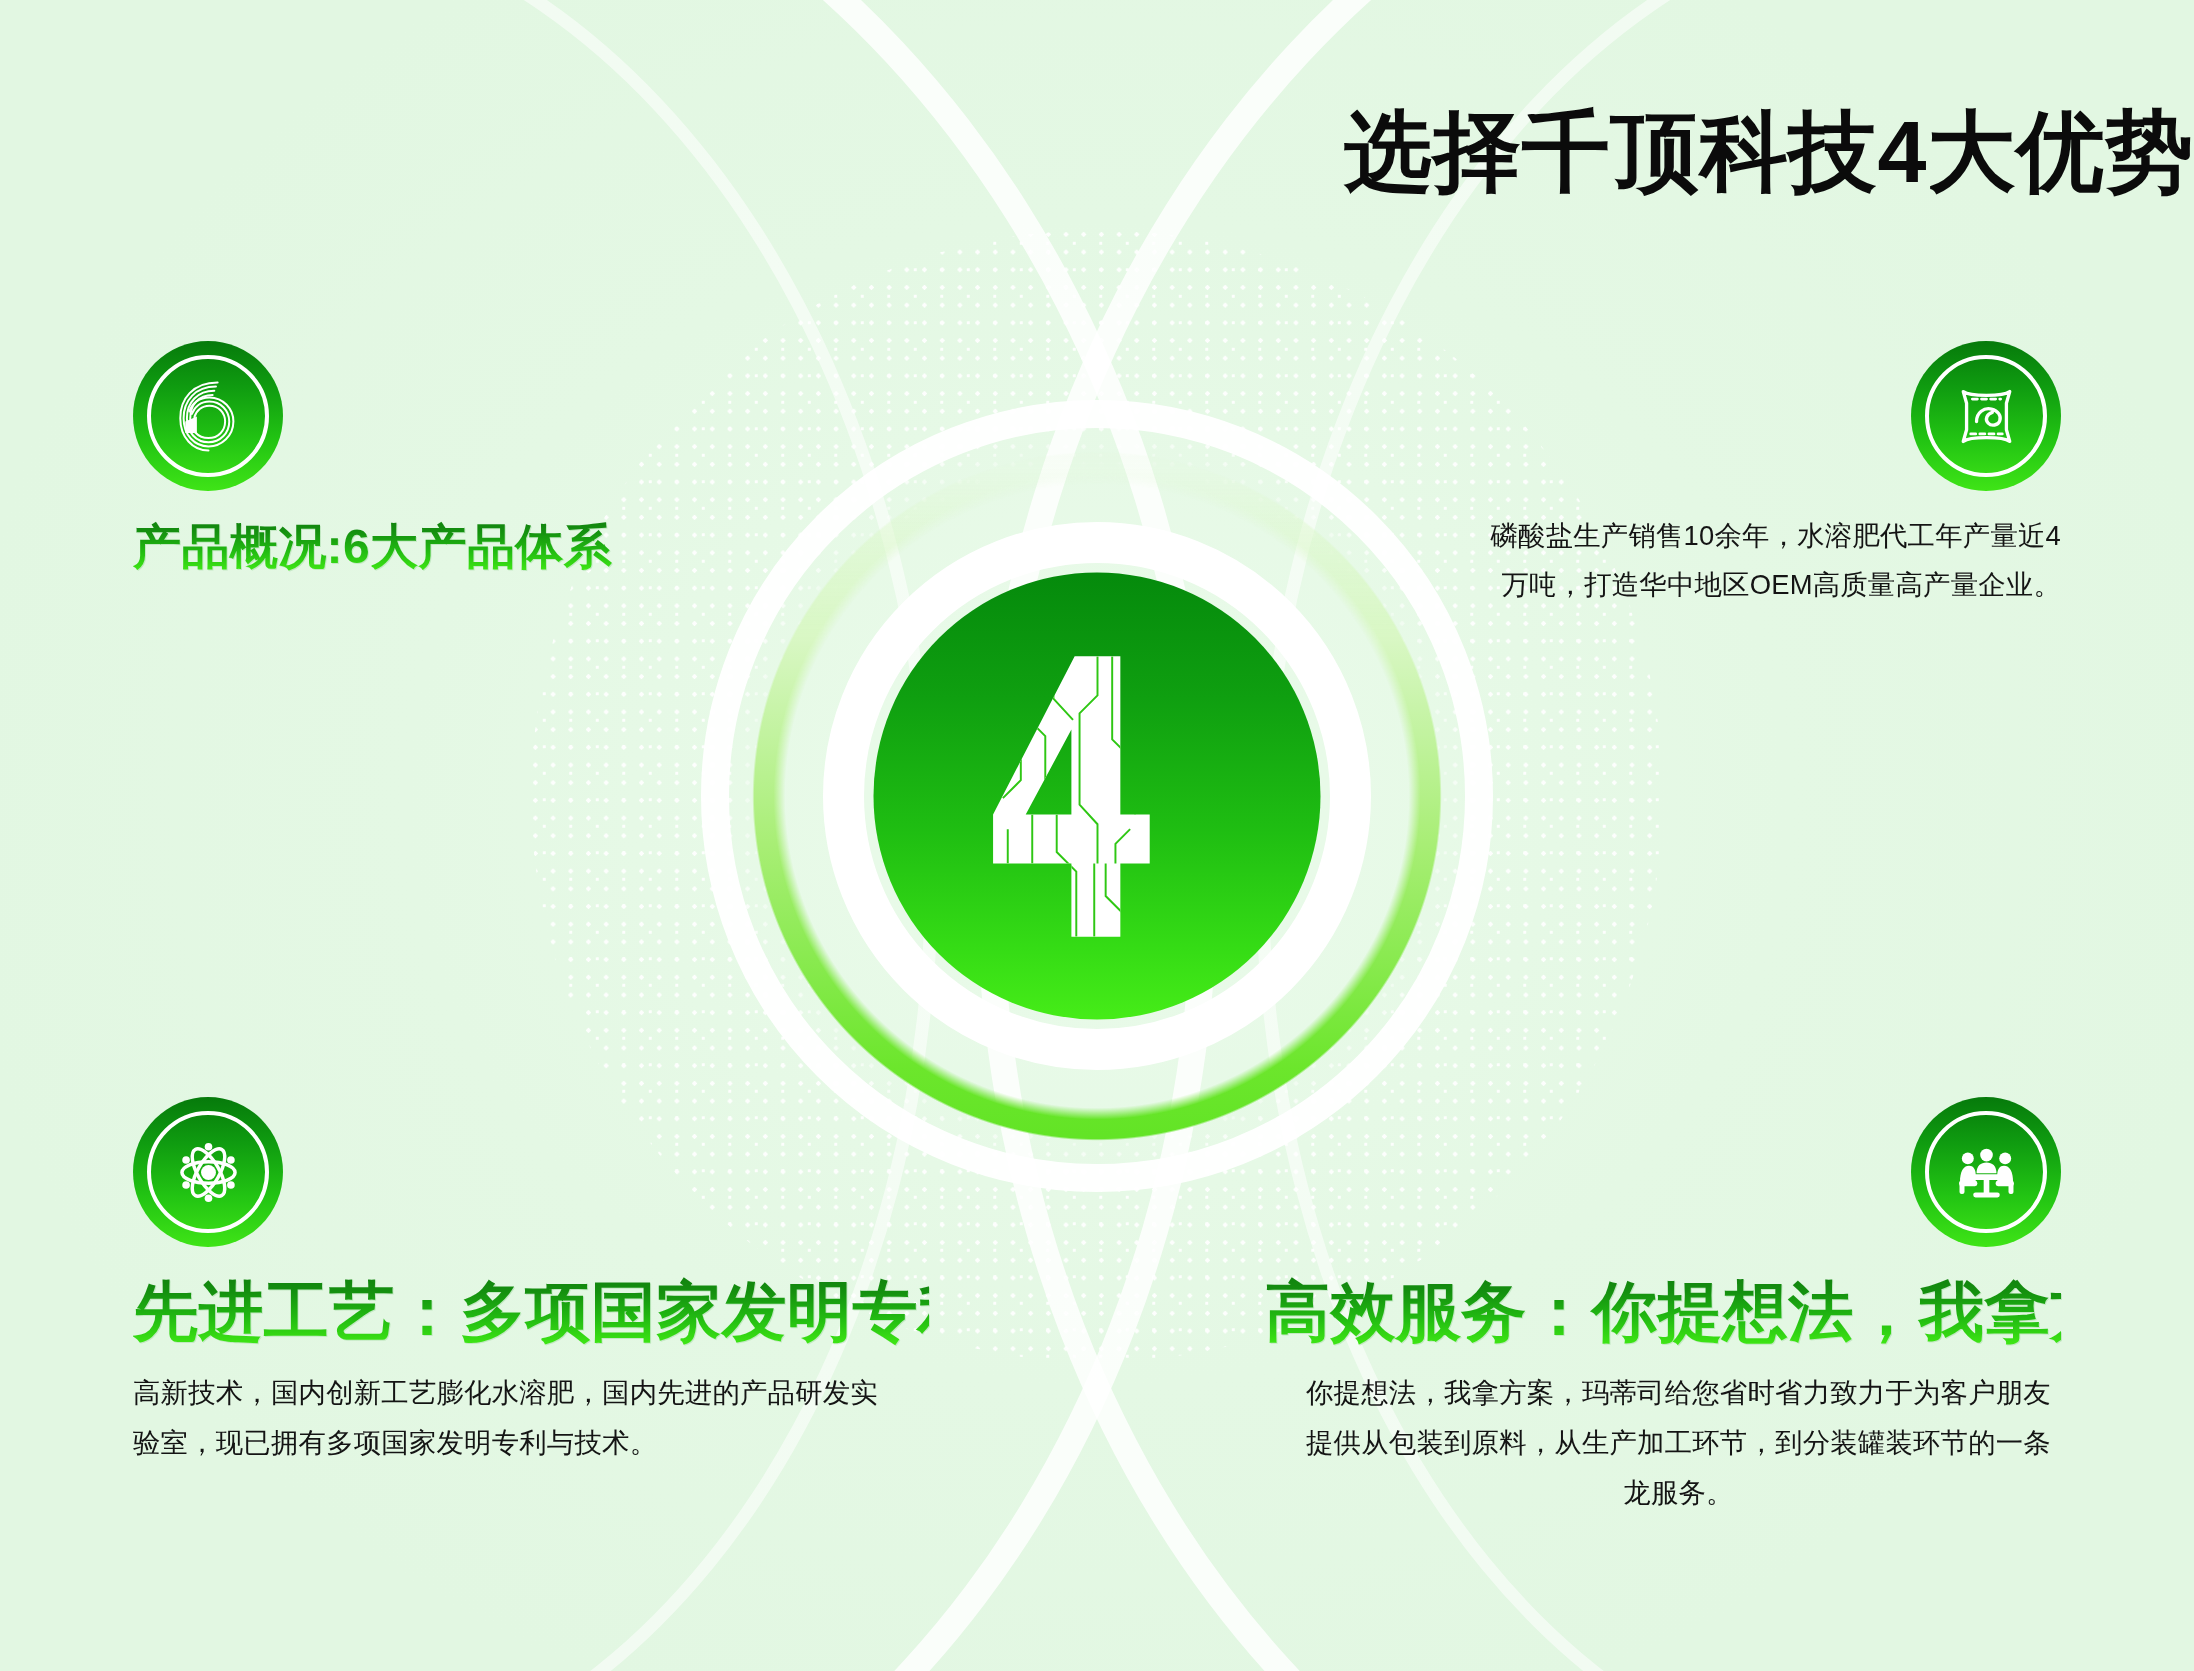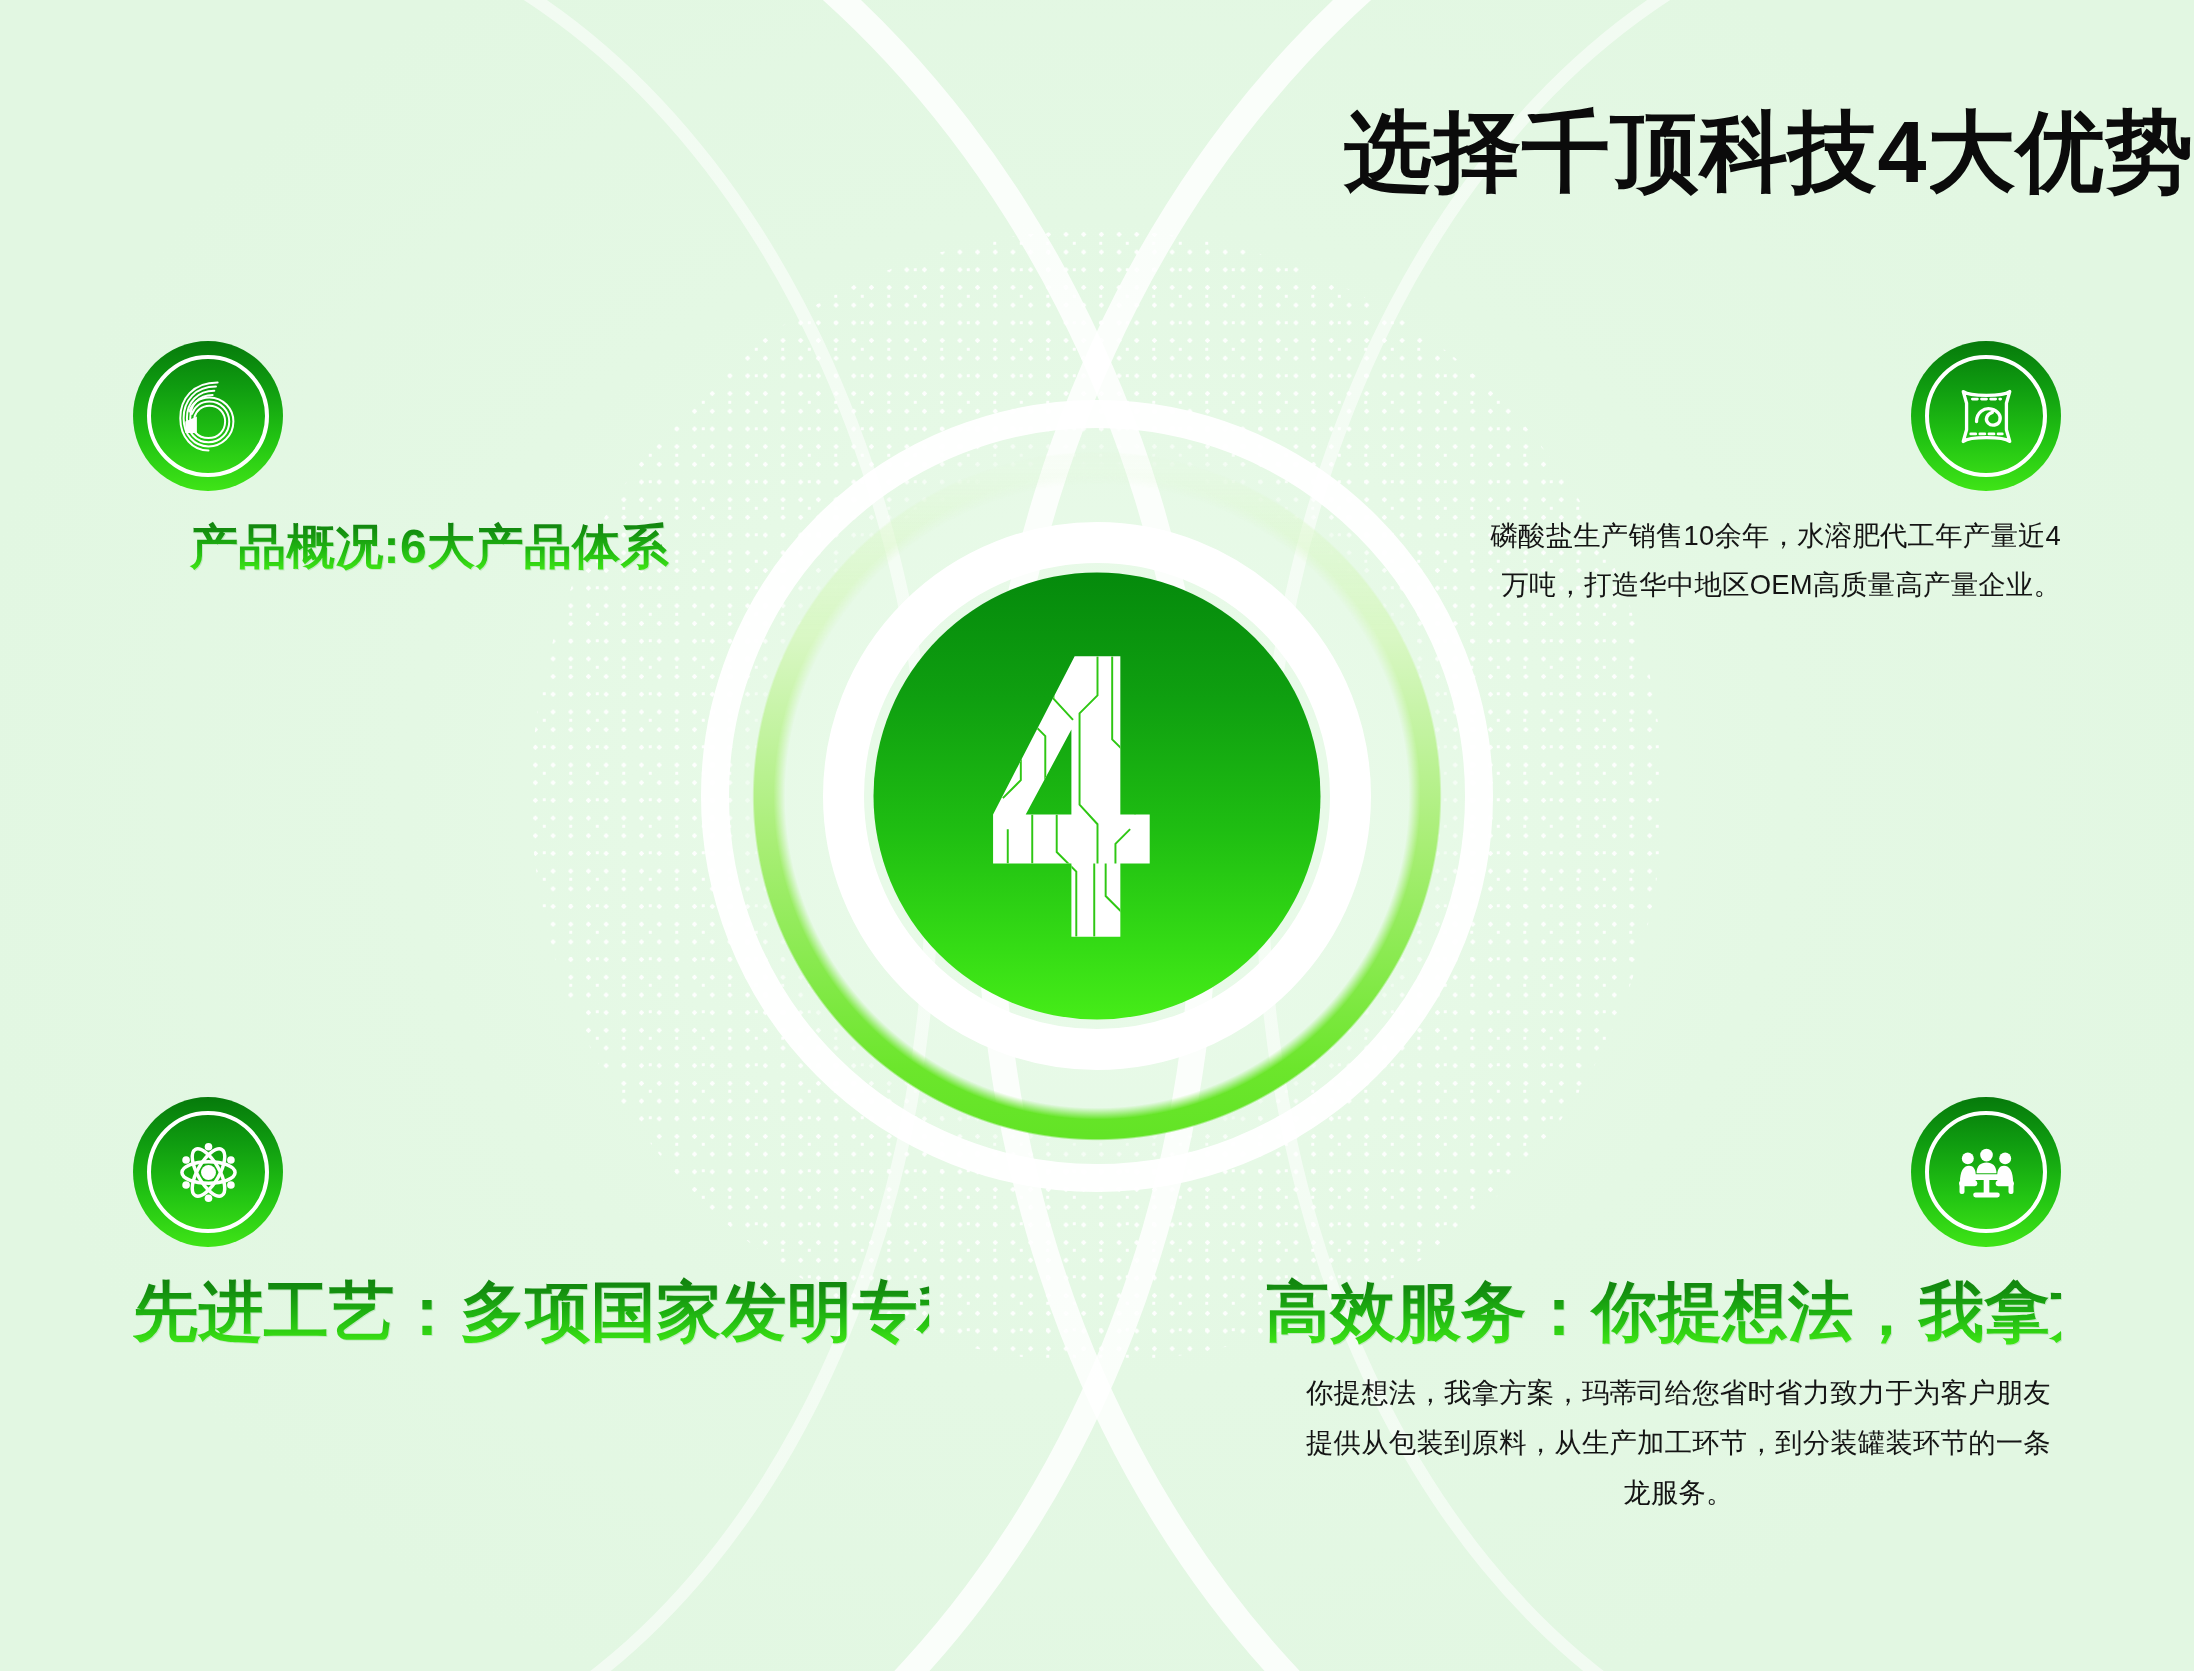--- a/index.html
+++ b/index.html
@@ -115,21 +115,21 @@
     text-align:right;
     font-size:88px;
     font-weight:700;
     letter-spacing:0.9px;
     color:#0b0b0b;
     line-height:1;
     white-space:nowrap;
   }
 
   
-  .quad { position:absolute;text-align:center; }
+  .quad { position:absolute; }
   .quad-tl { left:133px;  top:341px;  width:593px; }
   .quad-tr { right:133px; top:341px;  width:646px; text-align:right; }
   .quad-bl { left:133px;  top:1097px; width:796px; }
   .quad-br { right:133px; top:1097px; width:796px; text-align:center; }
 
   .badge {
     width:150px; height:150px;
     border-radius:50%;
     background:linear-gradient(to bottom, #067a0b 0%, #0f9b10 30%, #22c413 66%, #3fe417 100%);
     display:flex; align-items:center; justify-content:center;
@@ -263,20 +263,21 @@
           <circle cx="50" cy="19" r="4.6"></circle>
           <circle cx="23" cy="35" r="4.6"></circle>
           <circle cx="23" cy="65" r="4.6"></circle>
           <circle cx="50" cy="81" r="4.6"></circle>
           <circle cx="77" cy="65" r="4.6"></circle>
           <circle cx="77" cy="35" r="4.6"></circle>
         </g>
       </svg>
     </div>
     <div class="head">先进工艺：多项国家发明专利</div>
+    <p class="body">高新技术，国内创新工艺膨化水溶肥，国内先进的产品研发实验室，现已拥有多项国家发明专利与技术。</p>
   </div>
 
   <div class="quad quad-br">
     <div class="badge">
       <svg viewBox="0 0 100 100" aria-hidden="true">
         <g fill="#ffffff">
 
           <rect x="28" y="52" width="44" height="7" rx="3.2"></rect>
           <rect x="46.6" y="56" width="6.8" height="22"></rect>
           <rect x="34" y="74" width="32" height="6" rx="2.8"></rect>

